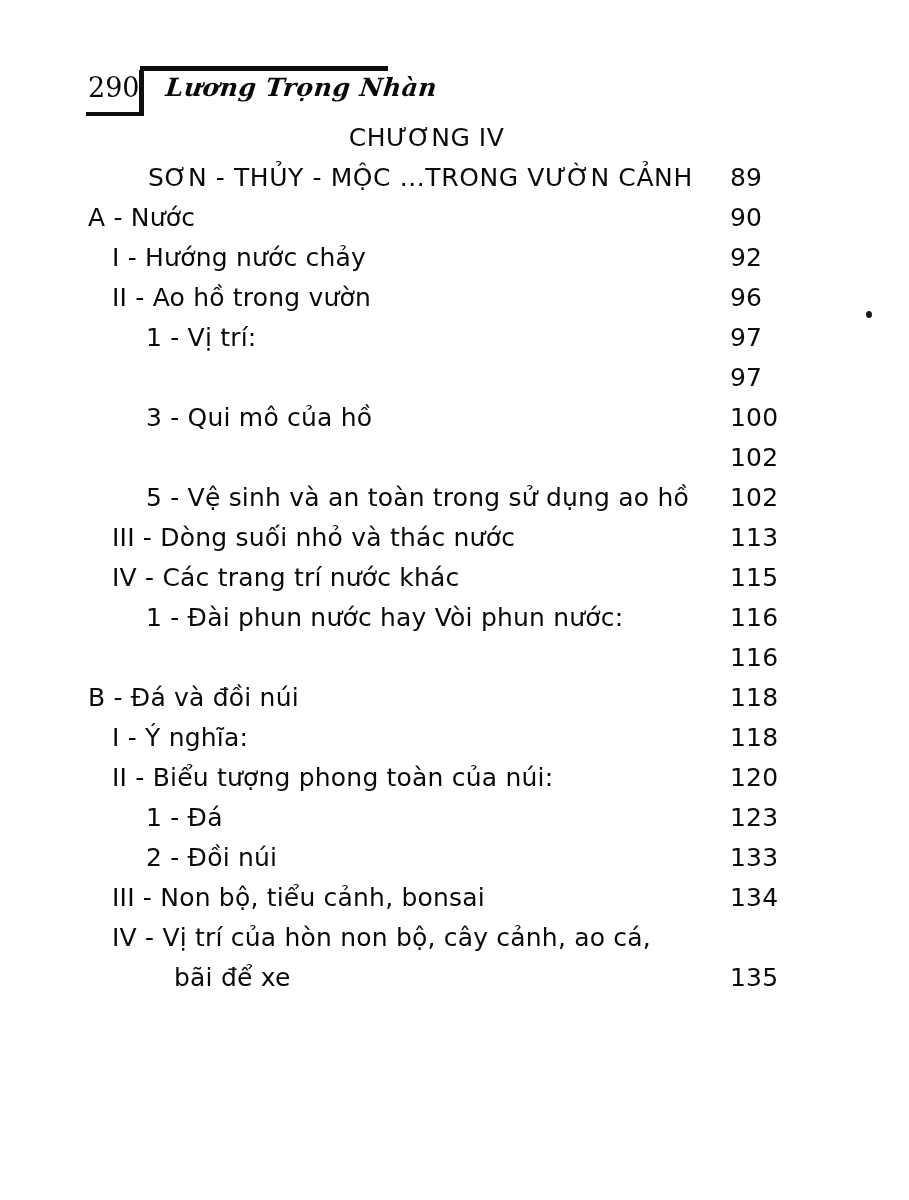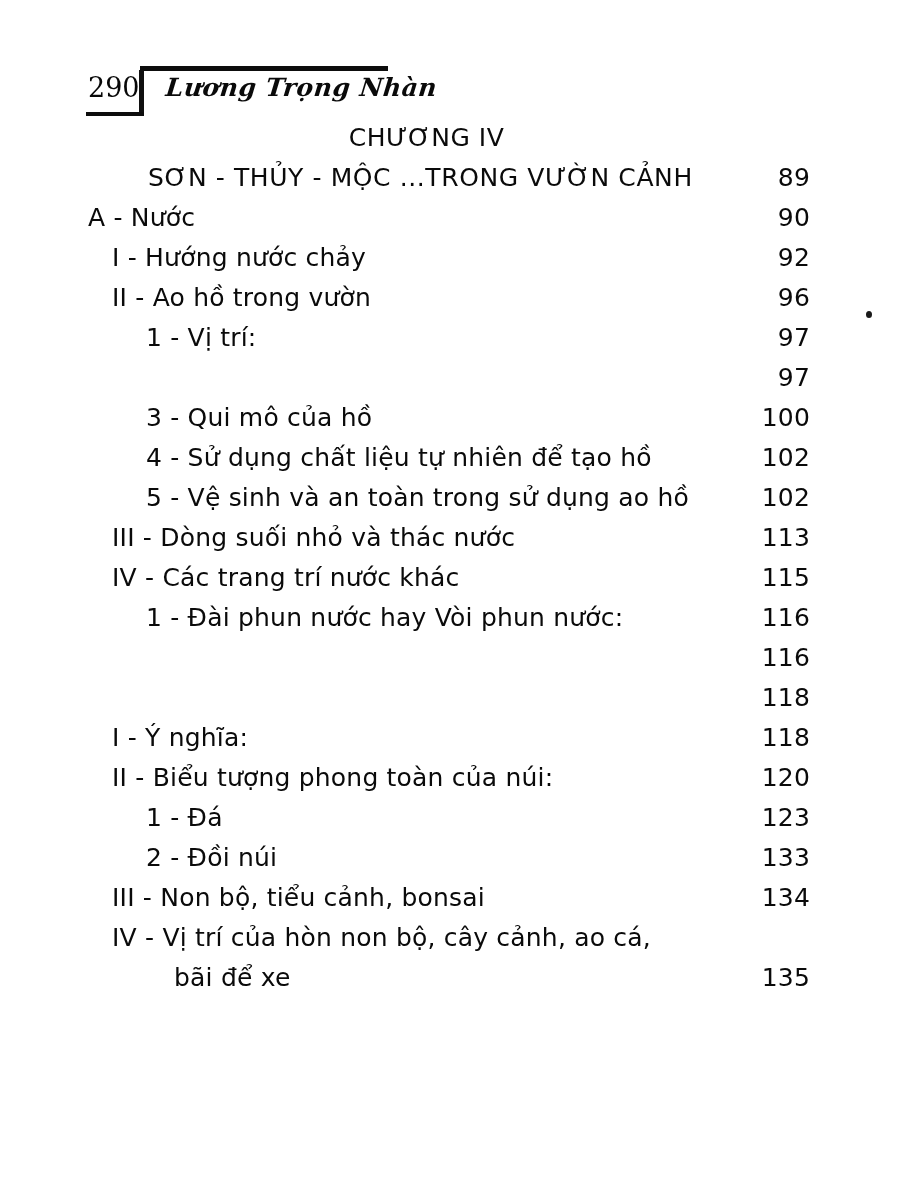--- a/index.html
+++ b/index.html
@@ -128,21 +128,21 @@
 
   .row .label {
     position: absolute;
     top: 0;
     white-space: nowrap;
   }
   .row .page {
     position: absolute;
     top: 0;
     width: 80px;
-    text-align: right;
+    text-align: left;
   }
 
   
   .row.title .label {
     font-size: 25px;
     letter-spacing: 0.6px;
     text-align: center;
   }
 
   
@@ -210,21 +210,20 @@
           <span class="page pcol">97</span>
         </div>
         <div class="row lvl-num">
           <span class="page pcol">97</span>
         </div>
         <div class="row lvl-num">
           <span class="label">3 - Qui mô của hồ</span>
           <span class="page pcol">100</span>
         </div>
         <div class="row lvl-num">
-          <span class="label">4 - Sử dụng chất liệu tự nhiên để tạo hồ</span>
           <span class="page pcol">102</span>
         </div>
         <div class="row lvl-num">
           <span class="label">5 - Vệ sinh và an toàn trong sử dụng ao hồ</span>
           <span class="page pcol">102</span>
         </div>
         <div class="row lvl-roman">
           <span class="label">III - Dòng suối nhỏ và thác nước</span>
           <span class="page pcol">113</span>
         </div>
@@ -233,20 +232,21 @@
           <span class="page pcol">115</span>
         </div>
         <div class="row lvl-num">
           <span class="label">1 - Đài phun nước hay Vòi phun nước:</span>
           <span class="page pcol">116</span>
         </div>
         <div class="row lvl-num">
           <span class="page pcol">116</span>
         </div>
         <div class="row lvl-a">
+          <span class="label">B - Đá  và đồi núi</span>
           <span class="page pcol">118</span>
         </div>
         <div class="row lvl-roman">
           <span class="label">I - Ý nghĩa:</span>
           <span class="page pcol">118</span>
         </div>
         <div class="row lvl-roman">
           <span class="label">II - Biểu tượng phong toàn của núi:</span>
           <span class="page pcol">120</span>
         </div>

